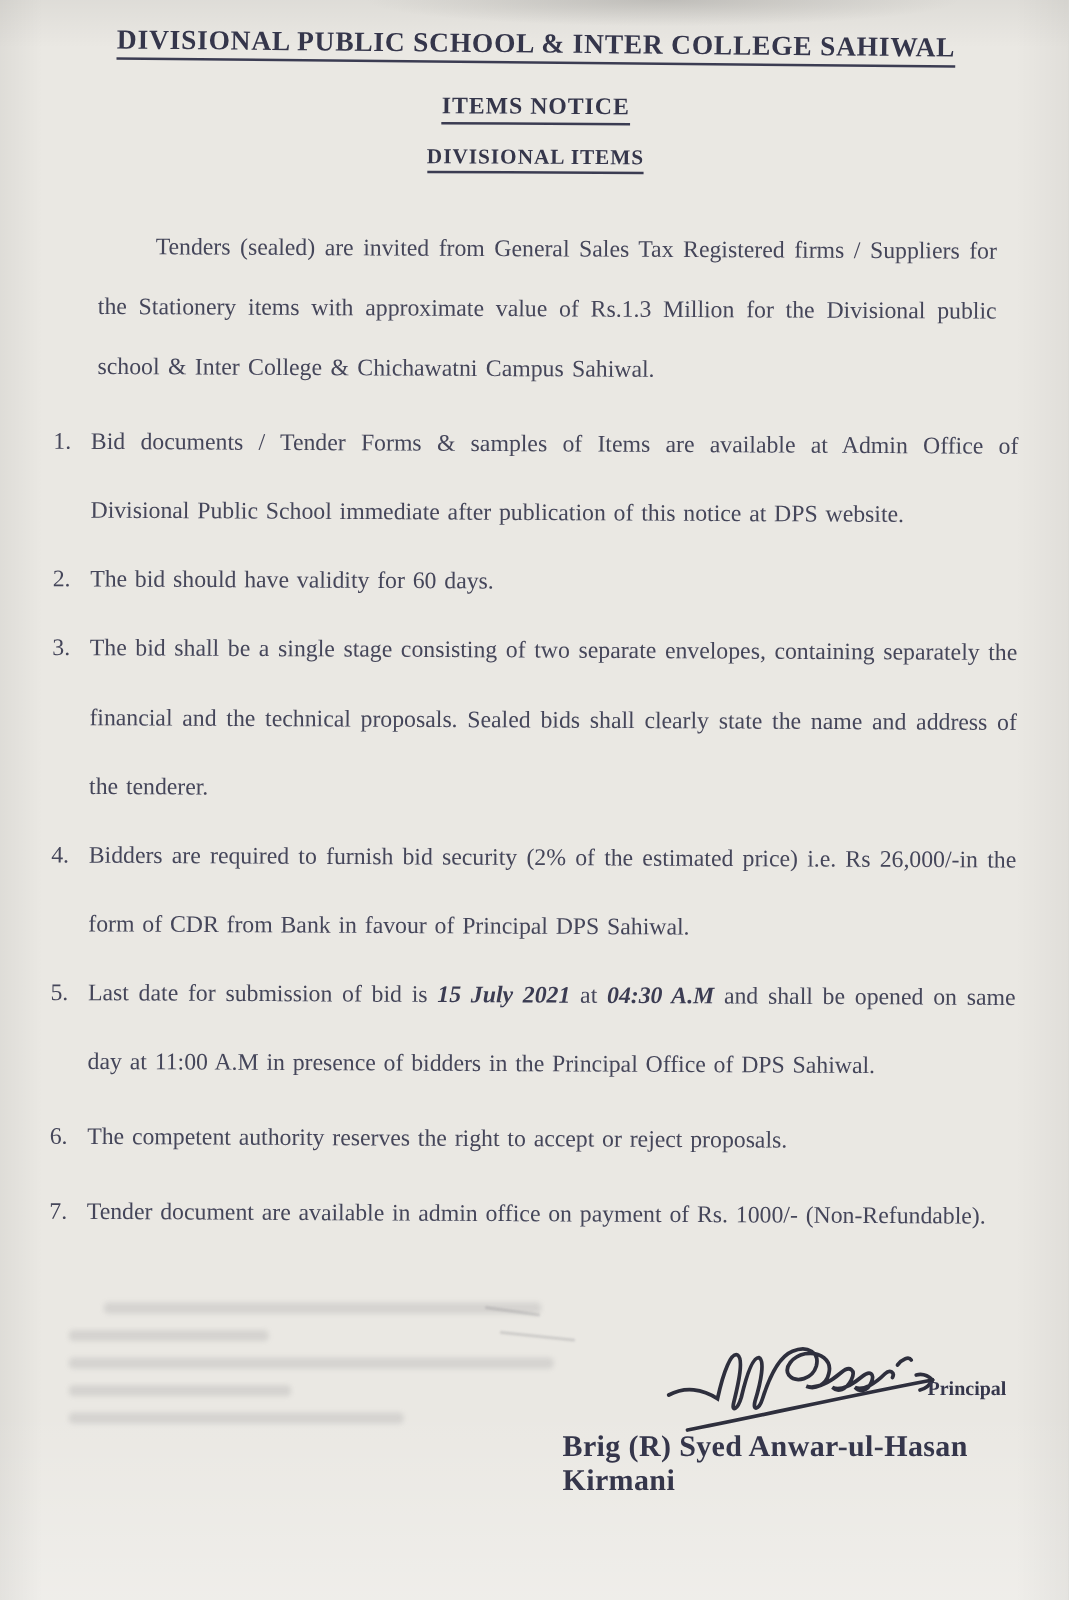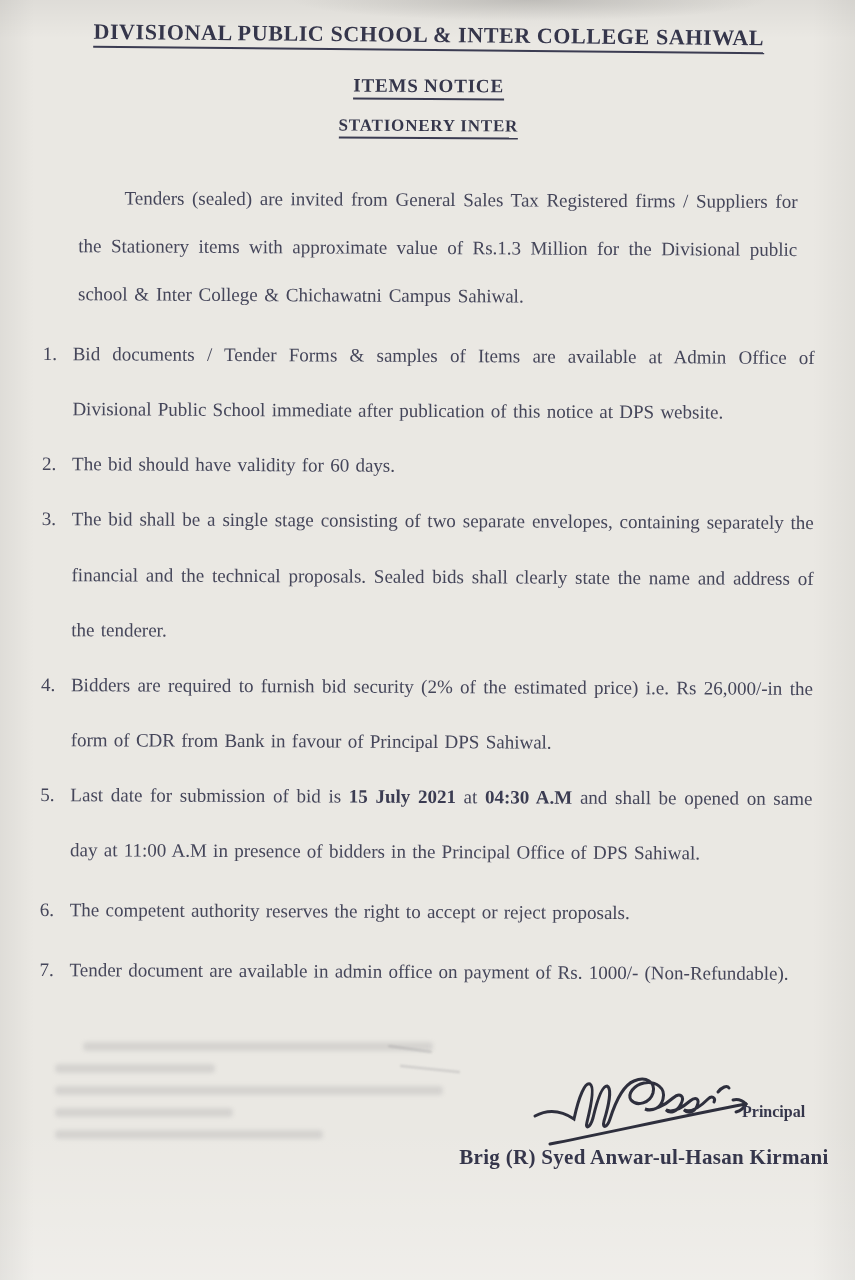--- a/index.html
+++ b/index.html
@@ -30,47 +30,47 @@
     text-align:justify;
     font-size:19px;
     line-height:2.53;
     word-spacing:2px;
   }
   .list{margin:8px 40px 0 43px;}
   .item{display:flex;font-size:19px;line-height:2.9;}
   .item .num{width:30px;flex:0 0 30px;}
   .item .itext{flex:1;margin:0;text-align:justify;word-spacing:1.5px;}
   .item.sp{margin-top:5px;}
-  b{color:#3b3c52;}
+  b{color:#3b3c52;font-style:italic;}
   
   .ghost{position:absolute;left:55px;top:1042px;filter:blur(2px);}
   .ghost div{height:9px;border-radius:4px;background:rgba(115,112,120,0.17);margin-bottom:13px;}
   .g1{width:350px;margin-left:28px;}
   .g2{width:160px;}
   .g3{width:388px;}
   .g4{width:178px;}
   .g5{width:268px;}
   
   .sig{position:absolute;left:450px;top:1072px;width:390px;height:110px;}
   .sig svg{position:absolute;left:82px;top:2px;}
   .sig-role{position:absolute;left:292px;top:31px;font-size:16px;font-weight:bold;color:#35364b;}
-  .sig-name{position:absolute;left:0px;top:73px;width:388px;text-align:center;font-size:21px;font-weight:bold;color:#35364b;letter-spacing:0.3px;}
+  .sig-name{position:absolute;left:0px;top:73px;width:388px;text-align:left;font-size:24px;font-weight:bold;color:#35364b;letter-spacing:0.3px;}
   .speck{position:absolute;width:44px;height:2px;background:rgba(100,98,106,0.25);filter:blur(1px);}
   .sp1{left:388px;top:1048px;transform:rotate(8deg);}
   .sp2{left:400px;top:1068px;transform:rotate(6deg);width:60px;}
 </style>
 </head>
 <body>
 
 <div class="page">
   <div class="content">
 
     <h1><span class="u">DIVISIONAL PUBLIC SCHOOL &amp; INTER COLLEGE SAHIWAL</span></h1>
     <h2><span class="u">ITEMS NOTICE</span></h2>
-    <h3><span class="u">STATIONERY INTER</span></h3>
+    <h3><span class="u">DIVISIONAL ITEMS</span></h3>
 
     <p class="intro">Tenders (sealed) are invited from General Sales Tax Registered firms / Suppliers for the Stationery items with approximate value of Rs.1.3 Million for the Divisional public school &amp; Inter College &amp; Chichawatni Campus Sahiwal.</p>
 
     <div class="list">
 
       <div class="item">
         <span class="num">1.</span>
         <p class="itext">Bid documents / Tender Forms &amp; samples of Items are available at Admin Office of Divisional Public School immediate after publication of this notice at DPS website.</p>
       </div>
 

